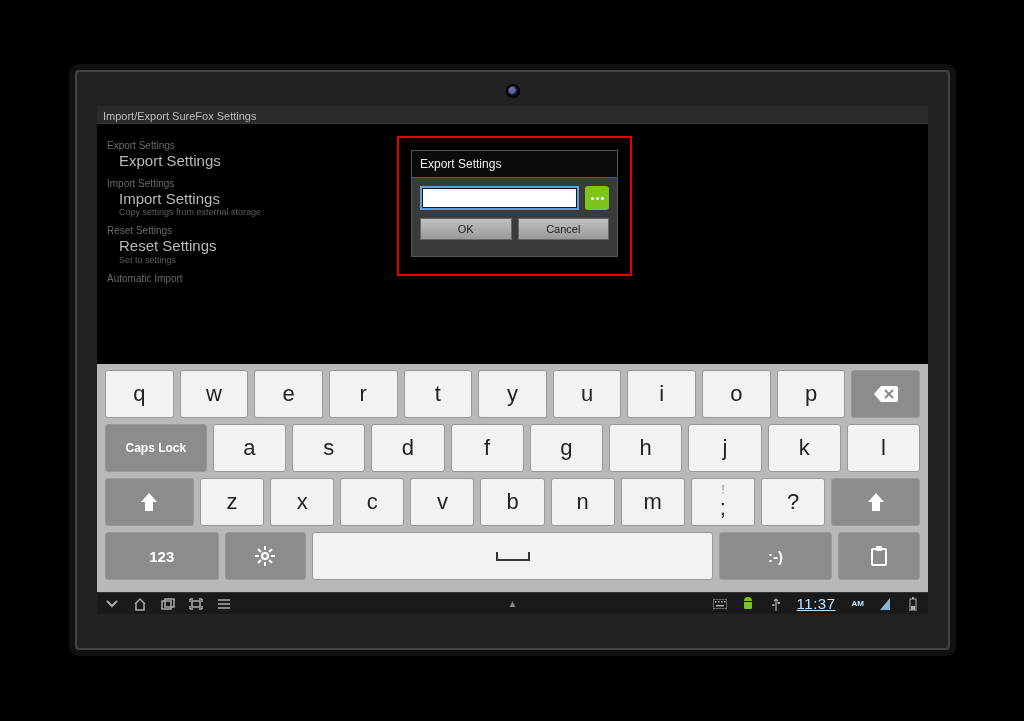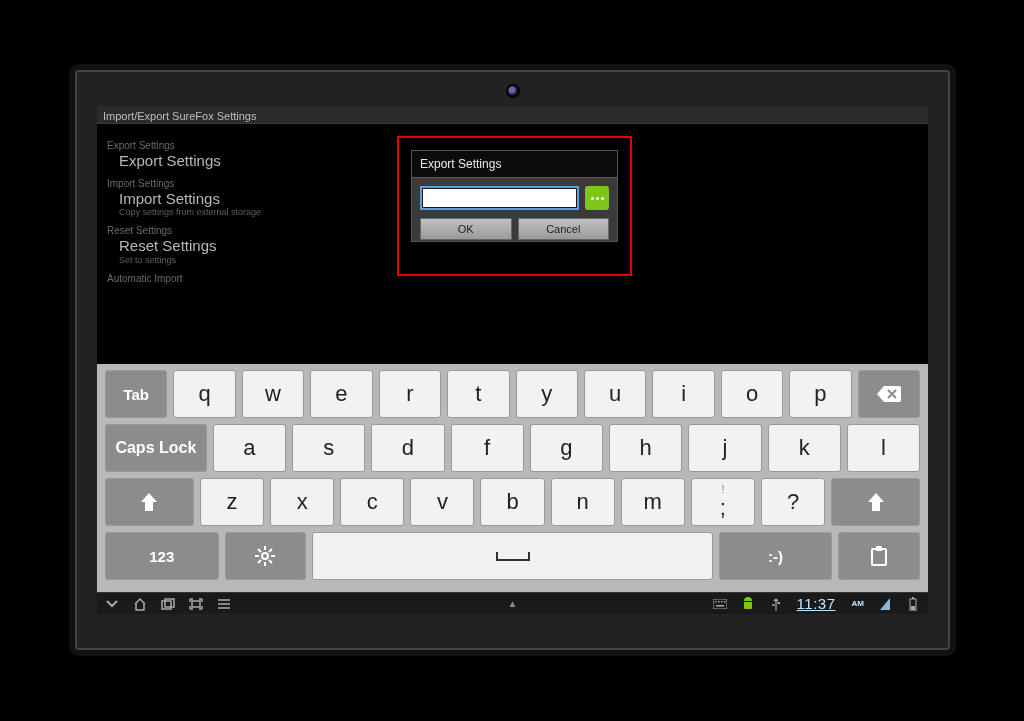--- a/index.html
+++ b/index.html
@@ -101,21 +101,21 @@
     width: 24px; height: 24px;
     background: #7cc51a;
     border-radius: 3px;
     display: flex; align-items: center; justify-content: center;
     cursor: pointer;
   }
   .browse-btn .dots { display:flex; gap:2px; }
   .browse-btn .dots span { width:3px; height:3px; background:#fff; border-radius:50%; }
   .dialog-buttons {
     display: flex; gap: 6px;
-    padding: 0 8px 1px 8px;
+    padding: 0 8px 16px 8px;
   }
   .dlg-btn {
     flex: 1;
     background: linear-gradient(#c0c0c0,#9a9a9a);
     border: 1px solid #666;
     font-size: 11px;
     color: #222;
     height: 22px;
     display:flex; align-items:center; justify-content:center;
     cursor: pointer;
@@ -220,40 +220,39 @@
       </div>
       <div class="dialog-buttons">
         <div class="dlg-btn">OK</div>
         <div class="dlg-btn">Cancel</div>
       </div>
     </div>
     <div class="highlight"></div>
 
     <div class="keyboard">
       <div class="krow">
-        <div class="key dark w-tab">Tab</div>
         <div class="key w1">q</div>
         <div class="key w1">w</div>
         <div class="key w1">e</div>
         <div class="key w1">r</div>
         <div class="key w1">t</div>
         <div class="key w1">y</div>
         <div class="key w1">u</div>
         <div class="key w1">i</div>
         <div class="key w1">o</div>
         <div class="key w1">p</div>
         <div class="key dark w-tab">
           <svg width="24" height="16" viewBox="0 0 24 16">
               <path fill="#fff" d="M7 0h15a2 2 0 0 1 2 2v12a2 2 0 0 1-2 2H7L0 8z"></path>
               <path stroke="#8c8c8c" stroke-width="2" d="M11 4l8 8M19 4l-8 8"></path>
             </svg>
         </div>
       </div>
       <div class="krow">
-        <div class="key dark w15" style="font-size:16px;">Caps Lock</div>
+        <div class="key dark w15" style="font-size:12px;">Caps Lock</div>
         <div class="key w1">a</div>
         <div class="key w1">s</div>
         <div class="key w1">d</div>
         <div class="key w1">f</div>
         <div class="key w1">g</div>
         <div class="key w1">h</div>
         <div class="key w1">j</div>
         <div class="key w1">k</div>
         <div class="key w1">l</div>
       </div>

